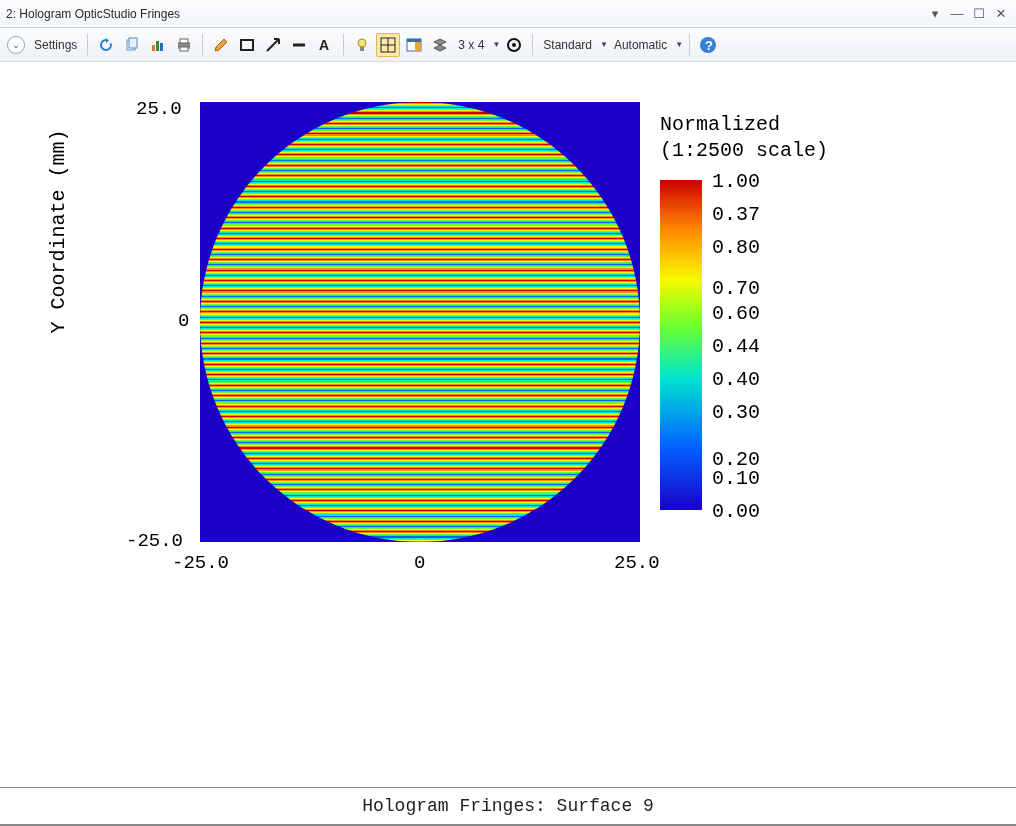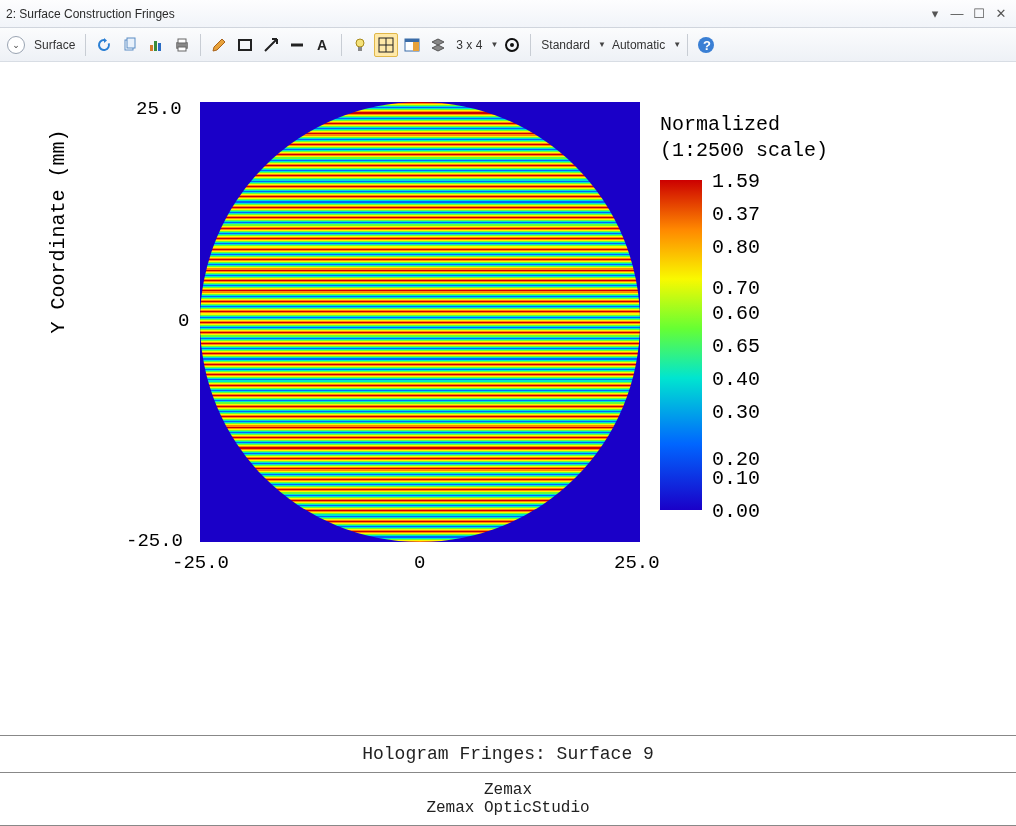--- a/index.html
+++ b/index.html
@@ -143,34 +143,34 @@
 .info-row { display: flex; border-bottom: 1px solid #888; }
 .info-cell { padding: 8px 10px; border-right: 1px solid #888; text-align: center; flex: 1; }
 .info-cell:last-child { border-right: none; }
 .info-cell.left { text-align: left; }
 svg { display: block; }
 </style>
 </head>
 <body>
 
 <div class="titlebar">
-  <span class="titlebar-title">2: Surface Construction Fringes</span>
+  <span class="titlebar-title">2: Hologram OpticStudio Fringes</span>
   <div class="window-controls">
     <span>▾</span>
     <span>—</span>
     <span>☐</span>
     <span>✕</span>
   </div>
 </div>
 
 <div class="toolbar">
   <span class="tb-btn">
       <span class="chevbtn">⌄</span>
     </span>
-  <span class="tb-text">Surface</span>
+  <span class="tb-text">Settings</span>
   <span class="tb-sep"></span>
   <span class="tb-btn">
     <svg width="16" height="16">
         <path d="M8 2a6 6 0 1 0 5.6 3.9l-1.8.8A4 4 0 1 1 8 4v2l3-2.5L8 1z" fill="#2a7fd4"></path>
       </svg>
   </span>
   <span class="tb-btn">
     <svg width="16" height="16">
         <rect x="3" y="3" width="8" height="10" fill="#fff" stroke="#5a8cc4"></rect>
         <rect x="5" y="1" width="8" height="10" fill="#e8f1fb" stroke="#5a8cc4"></rect>
@@ -704,39 +704,35 @@
   </div>
 
   <div class="colorbar-wrap">
     <div class="cbar-title">
       <div>Normalized</div>
       <div>(1:2500 scale)</div>
     </div>
     <div class="cbar-body">
       <div class="cbar-grad"></div>
       <div class="cbar-ticks" id="cbar-ticks">
-          <div class="cbar-tick" style="top: -10px;">1.59</div>
+          <div class="cbar-tick" style="top: -10px;">1.00</div>
           <div class="cbar-tick" style="top: 23px;">0.37</div>
           <div class="cbar-tick" style="top: 56px;">0.80</div>
           <div class="cbar-tick" style="top: 97px;">0.70</div>
           <div class="cbar-tick" style="top: 122px;">0.60</div>
-          <div class="cbar-tick" style="top: 155px;">0.65</div>
+          <div class="cbar-tick" style="top: 155px;">0.44</div>
           <div class="cbar-tick" style="top: 188px;">0.40</div>
           <div class="cbar-tick" style="top: 221px;">0.30</div>
           <div class="cbar-tick" style="top: 268px;">0.20</div>
           <div class="cbar-tick" style="top: 287px;">0.10</div>
           <div class="cbar-tick" style="top: 320px;">0.00</div>
         </div>
     </div>
   </div>
 </div>
 
 <div class="info-table">
   <div class="info-row">
     <div class="info-cell" style="font-size:18px;">Hologram Fringes: Surface 9</div>
   </div>
   <div class="info-row">
-    <div class="info-cell">
-      <div>Zemax</div>
-      <div>Zemax OpticStudio</div>
-    </div>
   </div>
 </div>
 
 </body></html>

